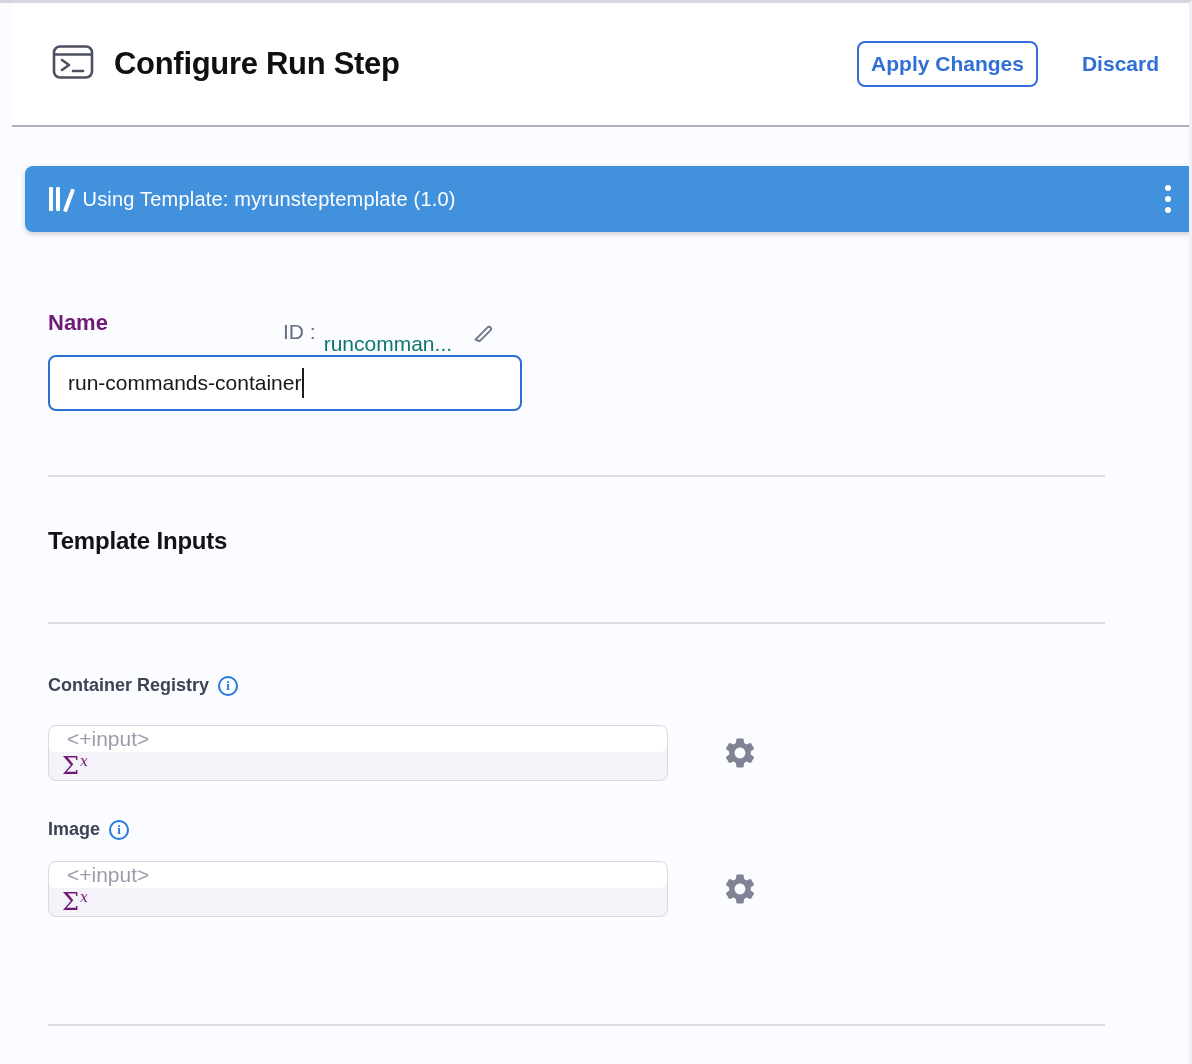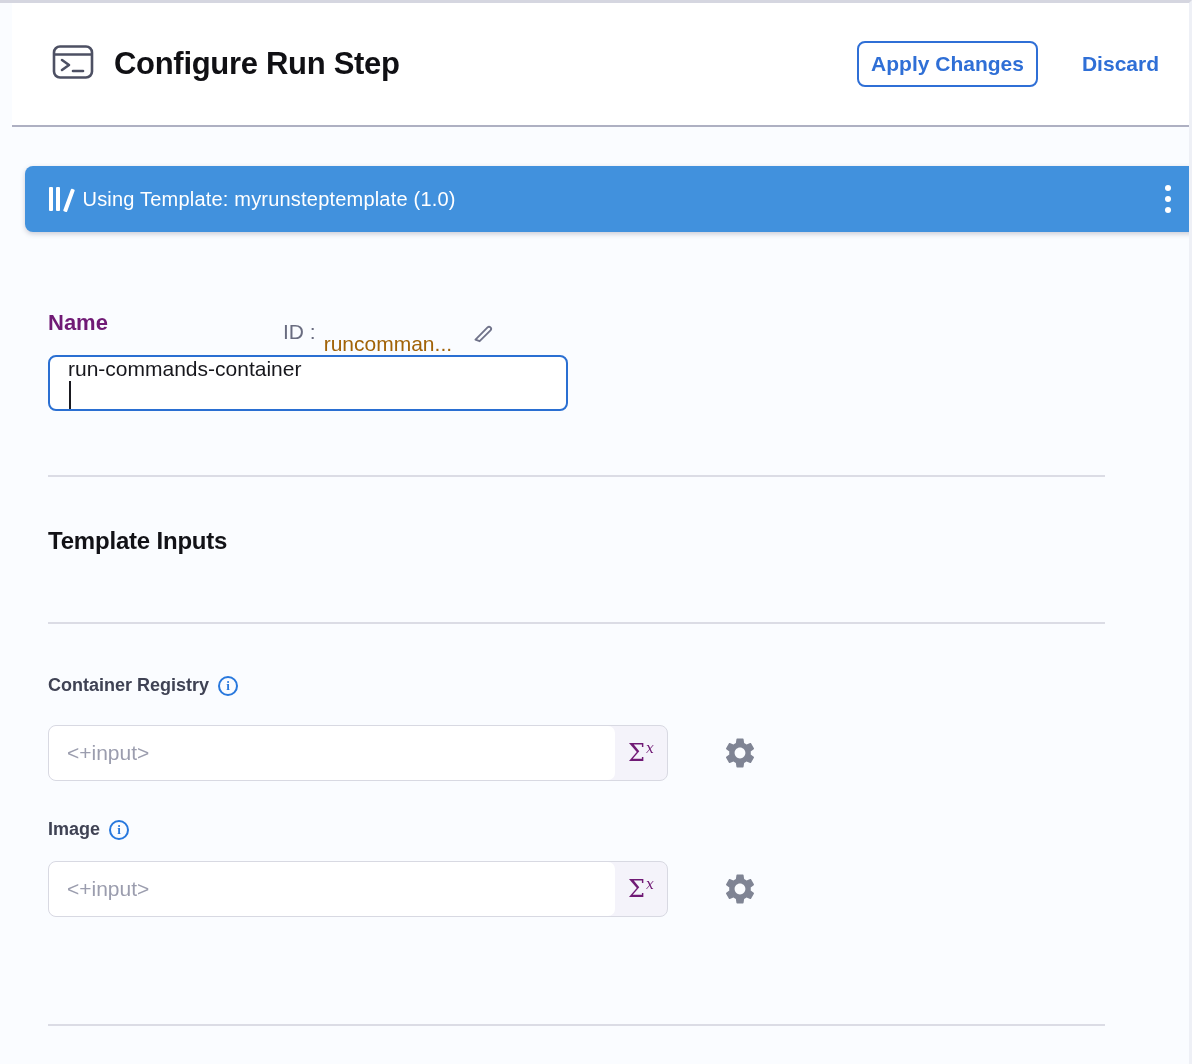--- a/index.html
+++ b/index.html
@@ -68,30 +68,30 @@
   .name-label {
     position: absolute; left: 48px; top: 307px;
     font-size: 22px; font-weight: 700; color: #701a75;
   }
   .id-row {
     position: absolute; left: 283px; top: 305px;
     display: flex; align-items: center; gap: 8px;
     font-size: 21px;
   }
   .id-prefix { color: #696c80; }
-  .id-link { color: #a16207; text-decoration: none; cursor: pointer; margin-top: 24px; }
+  .id-link { color: #0f766e; text-decoration: none; cursor: pointer; margin-top: 24px; }
   .pencil-btn { margin-left: 10px; cursor: pointer; display: flex; align-items: center; }
 
   .name-input {
     position: absolute; left: 48px; top: 352px;
-    width: 520px; height: 56px;
+    width: 474px; height: 56px;
     background: #ffffff;
     border: 2px solid #2a6fd2; border-radius: 8px;
-    display: flex; align-items: flex-start;
-    padding: 0 18px; cursor: text; flex-direction: column;
+    display: flex; align-items: center;
+    padding: 0 18px; cursor: text;
   }
   .name-input-value { font-size: 21px; color: #17171c; }
   .caret { width: 2px; height: 30px; background: #1a1a20; margin-left: 1px; }
 
   
   .divider {
     position: absolute; left: 48px; width: 1057px; height: 2px;
     background: #dbdce5;
   }
   .divider-1 { top: 472px; }
@@ -118,21 +118,21 @@
     display: flex; align-items: center; justify-content: center;
     font-size: 13px; font-weight: 700; cursor: pointer;
     font-family: "Liberation Serif", serif;
   }
 
   .runtime-input {
     position: absolute; left: 48px;
     width: 620px; height: 56px;
     background: #f4f3fa;
     border: 1px solid #d8d9e2; border-radius: 8px;
-    display: flex; overflow: hidden;
+    display: flex; overflow: hidden; flex-direction: column;
   }
   .runtime-input.row-1 { top: 722px; }
   .runtime-input.row-2 { top: 858px; }
   .runtime-input .text-part {
     flex: 1; background: #ffffff; border-radius: 7px;
     display: flex; align-items: center; padding: 0 18px; cursor: text;
   }
   .placeholder { font-size: 21px; color: #9b9dae; }
   .expr-btn {
     width: 52px; display: flex; align-items: center; justify-content: center;

